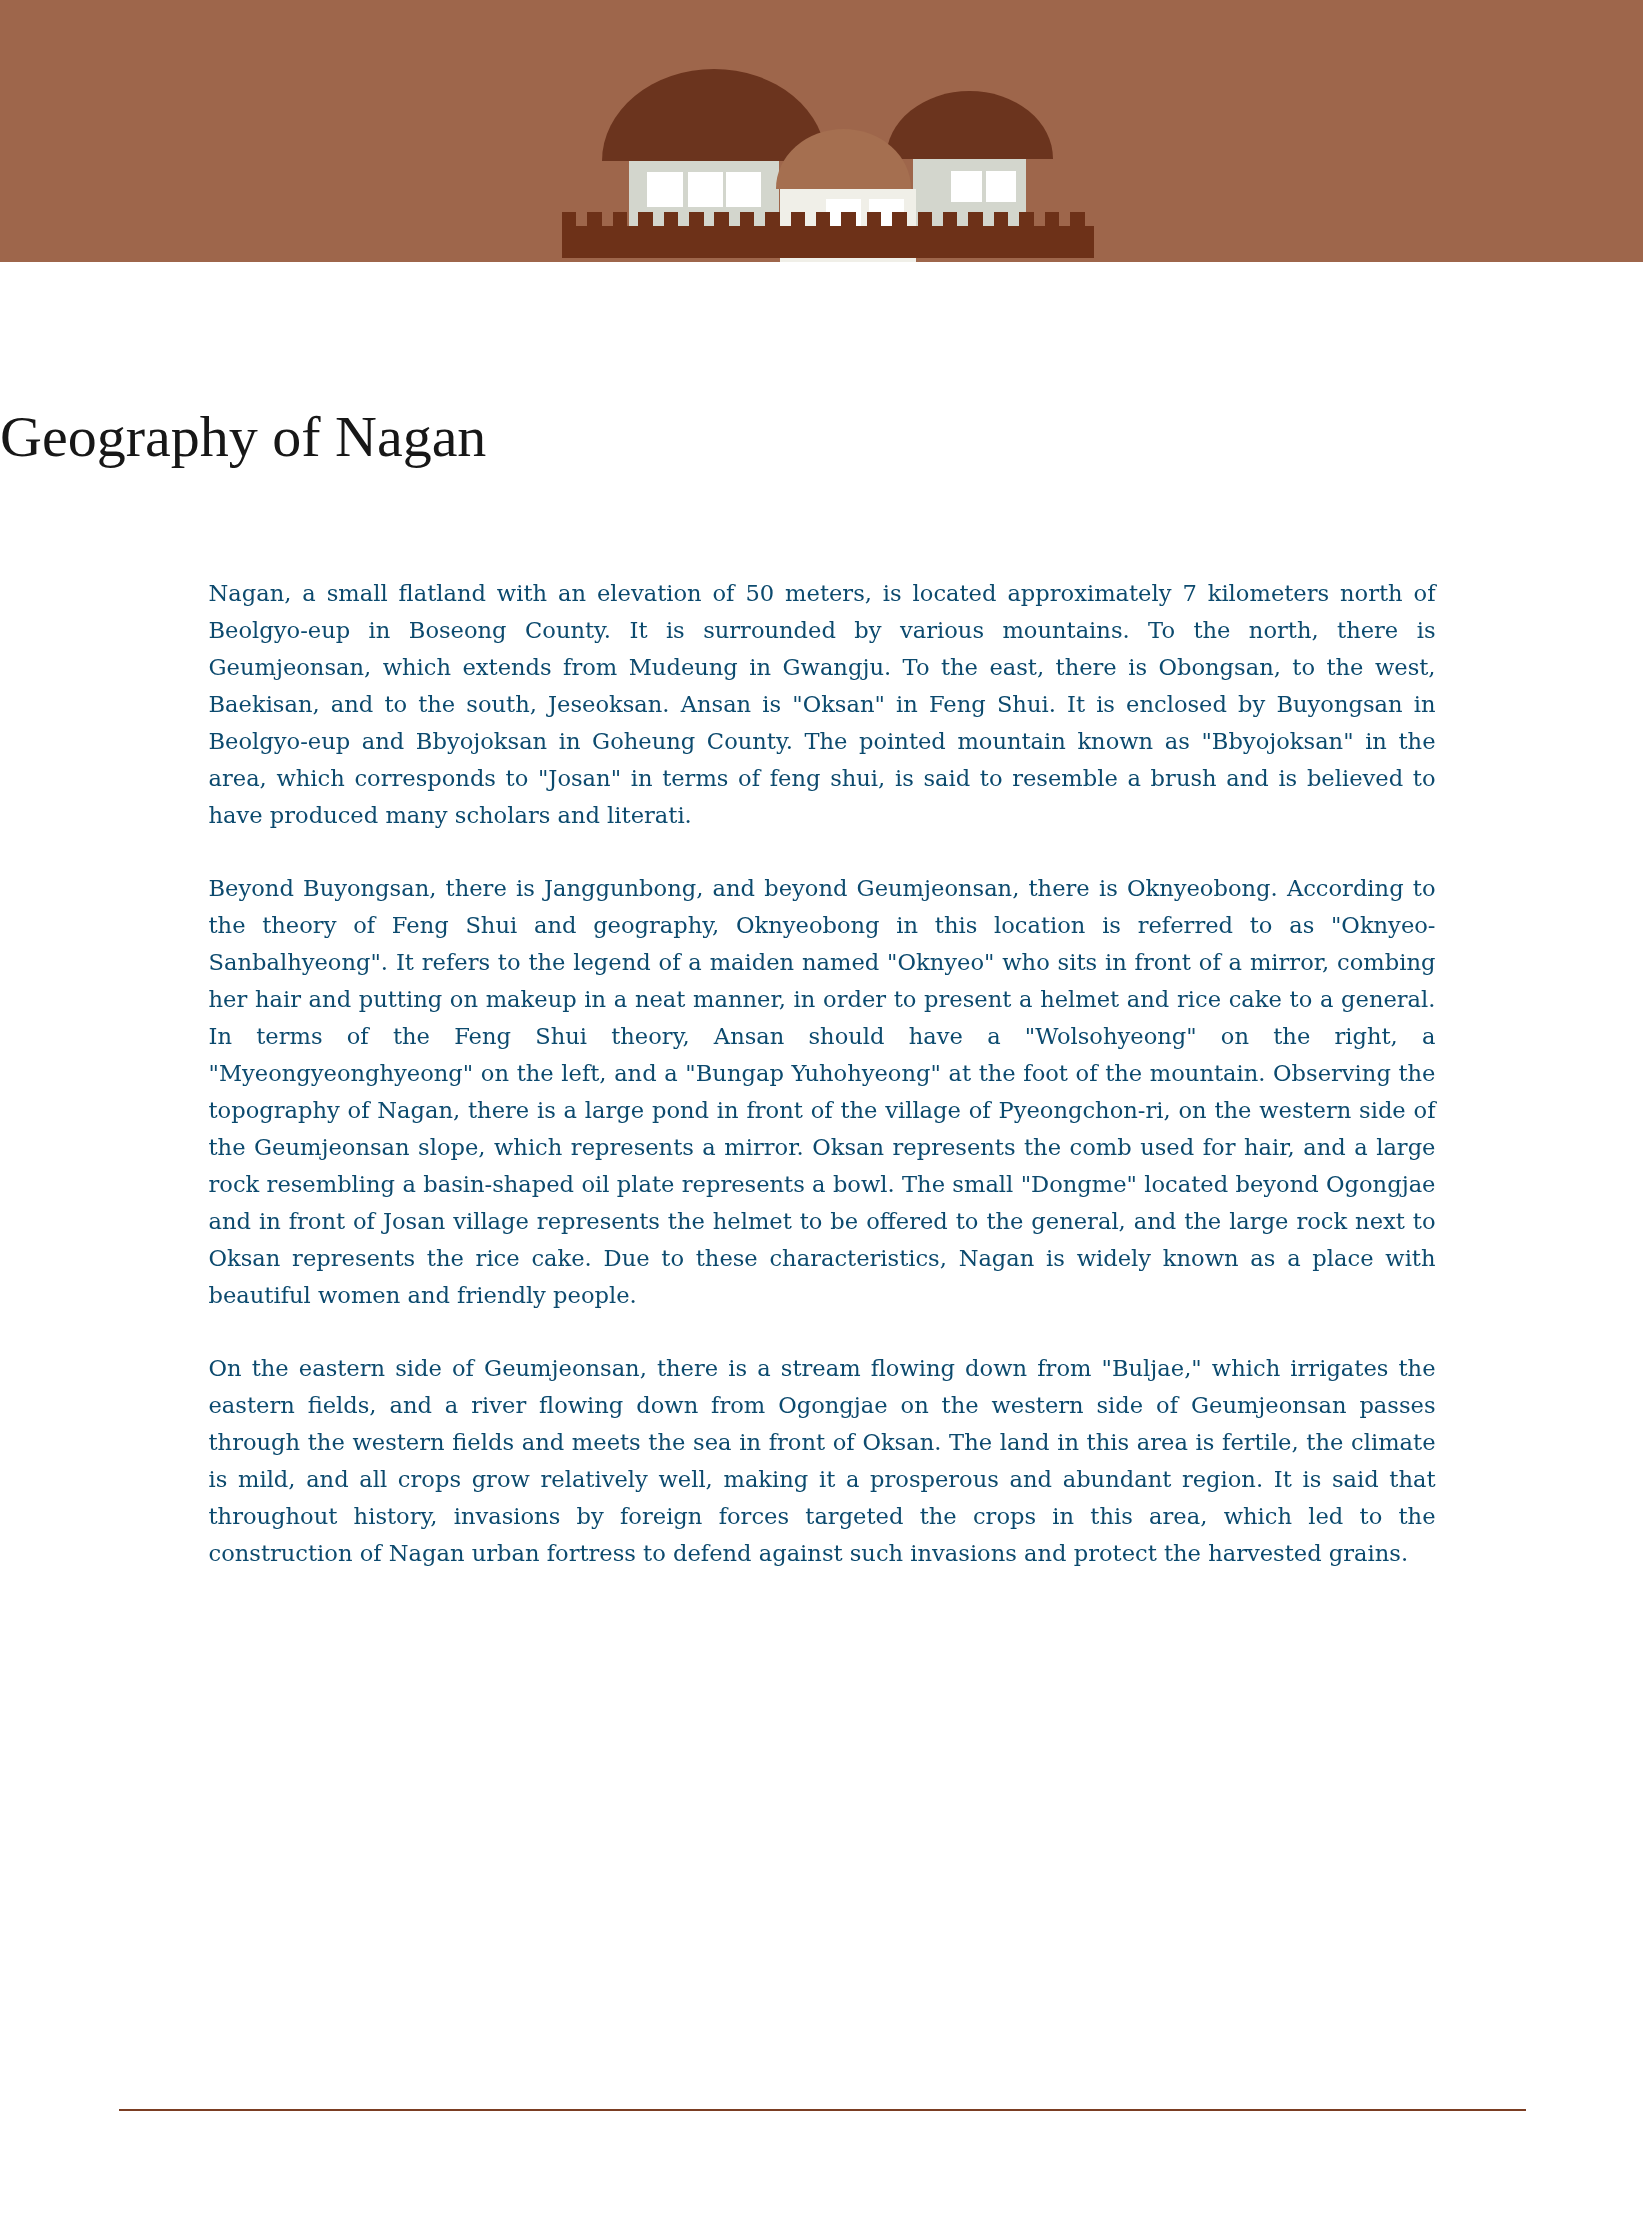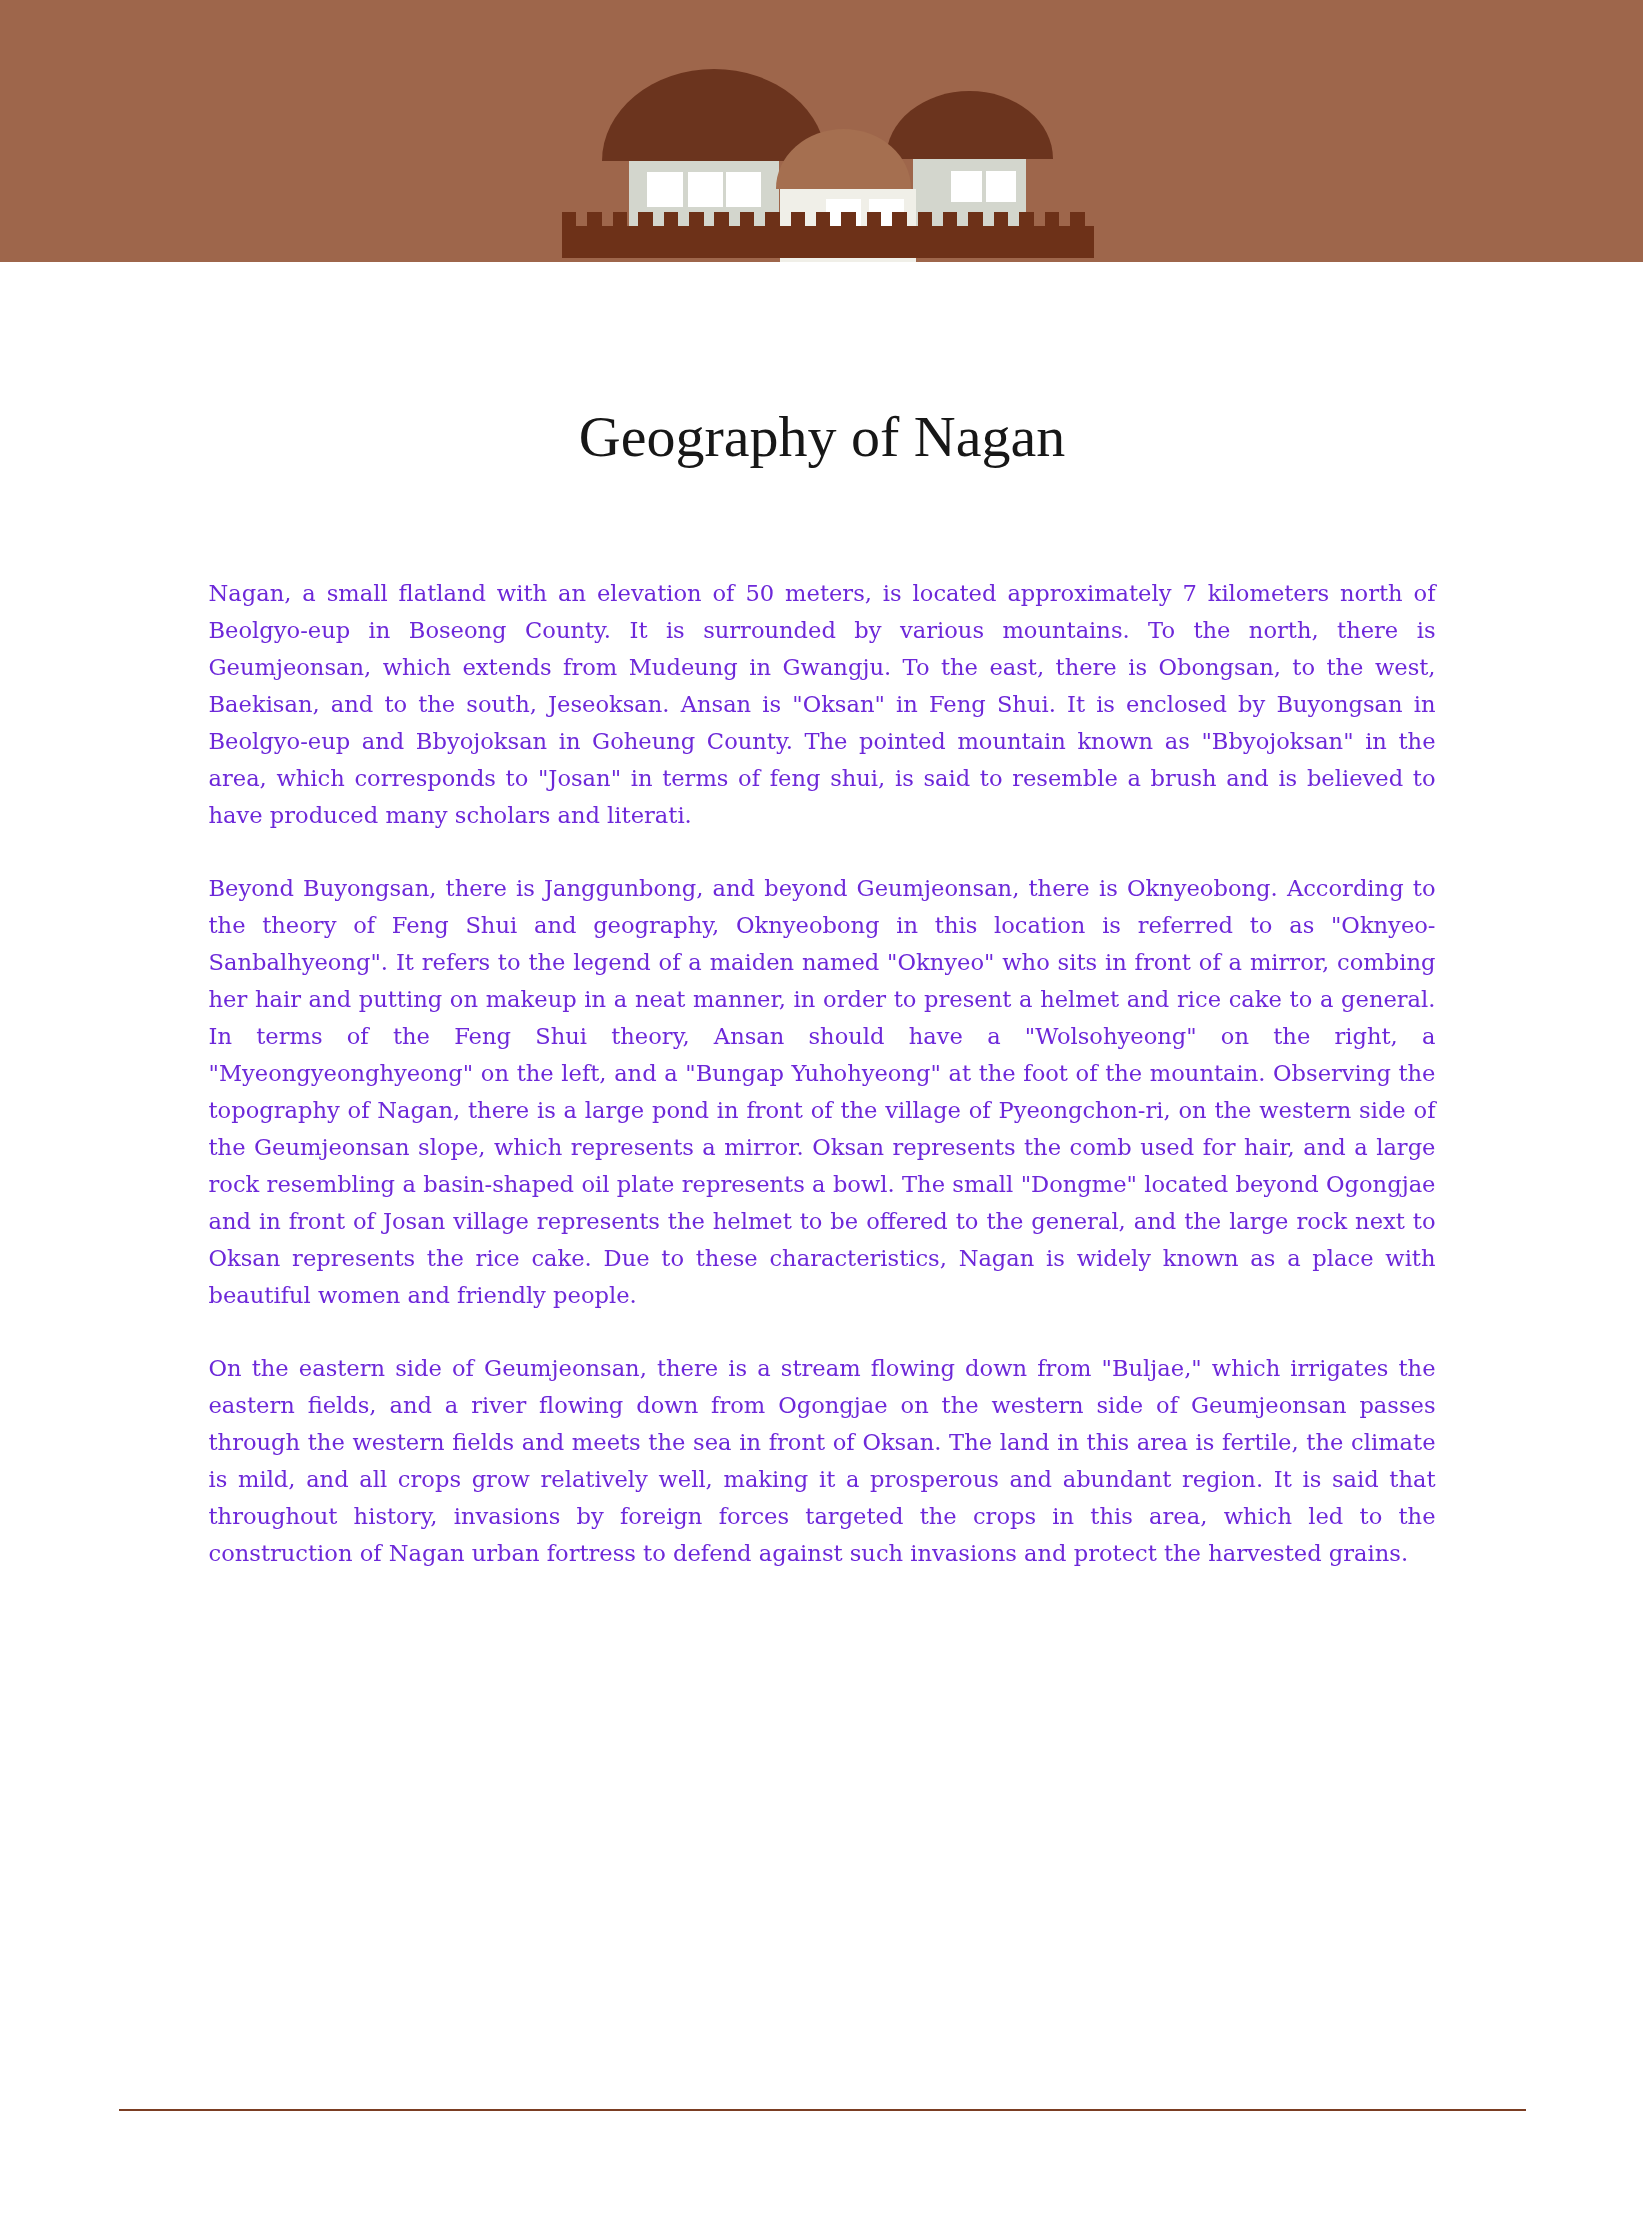--- a/index.html
+++ b/index.html
@@ -52,39 +52,39 @@
   .wr1 { left: 951px; top: 171px; width: 31px; height: 31px; }
   .wr2 { left: 986px; top: 171px; width: 30px; height: 31px; }
 
   
   .merlons { left: 562px; top: 212px; width: 532px; height: 13.7px; z-index: 4; }
   .rampart { left: 562px; top: 226px; width: 532px; height: 32px; z-index: 4; }
 
   
   .title {
     margin: 143px 0 4px 0;
-    text-align: center;
+    text-align: left;
     font-family: "Liberation Serif", serif;
     font-weight: 400;
     font-size: 58px;
     line-height: 64px;
     color: #171717;
   }
 
   
   .body-col {
     width: 1227px;
     margin: 106px auto 0 auto;
   }
   .body-col p {
     margin: 0 0 36px 0;
     font-family: "DejaVu Serif", serif;
     font-size: 22.6px;
     line-height: 37px;
-    color: #6d28d9;
+    color: #0c4a6e;
     text-align: justify;
     text-justify: inter-word;
   }
 
   
   .footer-rule {
     position: absolute;
     left: 119px; top: 2109px;
     width: 1407px; height: 2.4px;
   }

